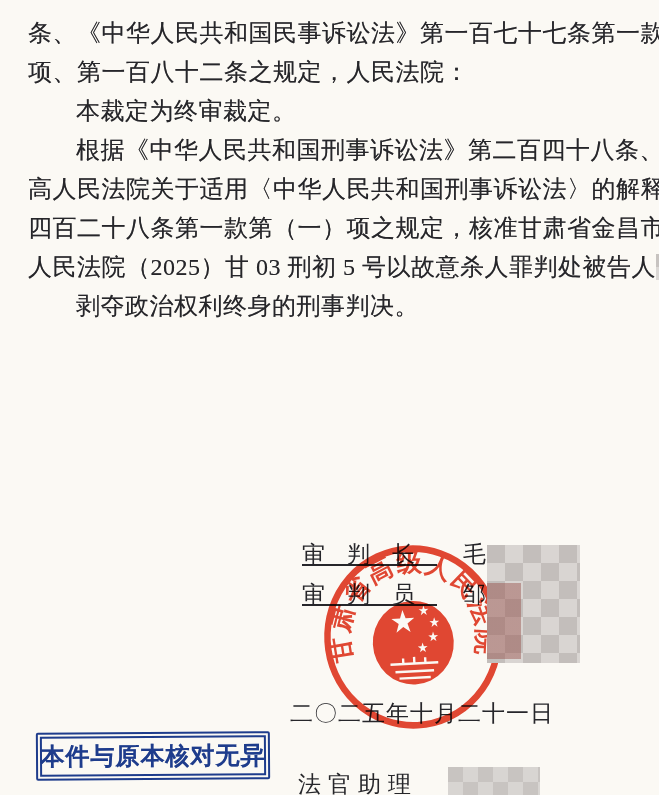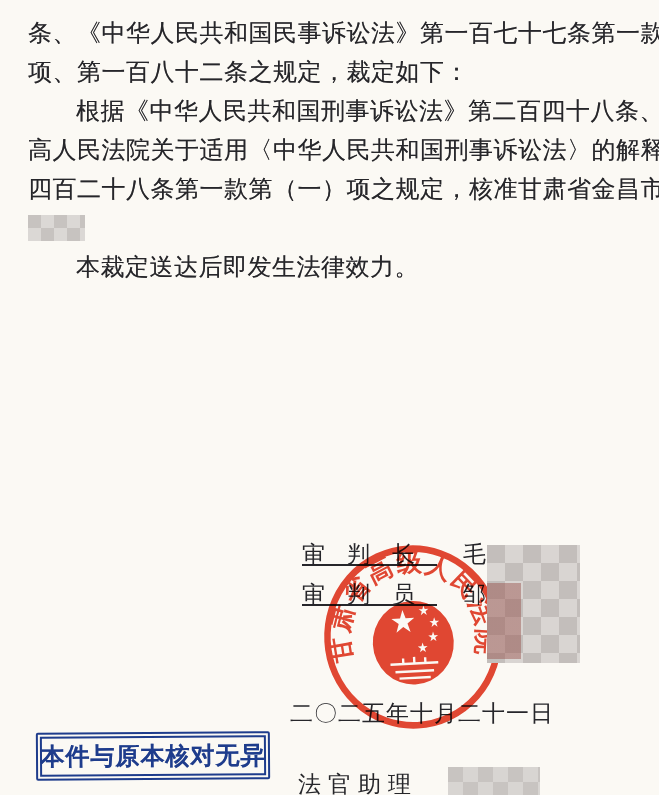--- a/index.html
+++ b/index.html
@@ -87,26 +87,27 @@
     text-shadow:0 0 .6px rgba(30,60,140,.6);
   }
 </style>
 </head>
 <body>
 
 <div class="page">
 
   <div class="body" id="body-lines">
       <div class="bline justify"><span>条、《中华人民共和国民事诉讼法》第一百七十七条第一款第(一)</span></div>
-      <div class="bline"><span>项、第一百八十二条之规定，裁定如下：</span></div>
+      <div class="bline"><span>项、第一百八十二条之规定，人民法院：</span></div>
+      <div class="bline indent"><span>本裁定为终审裁定。</span></div>
       <div class="bline indent justify"><span>根据《中华人民共和国刑事诉讼法》第二百四十八条、《最</span></div>
       <div class="bline justify"><span>高人民法院关于适用〈中华人民共和国刑事诉讼法〉的解释》第</span></div>
       <div class="bline justify"><span>四百二十八条第一款第（一）项之规定，核准甘肃省金昌市中级</span></div>
-      <div class="bline justify"><span class="redact eol"></span></div>
-      <div class="bline indent"><span>本裁定送达后即发生法律效力。</span></div>
+      <div class="bline justify"><span>人民法院（2025）甘 03 刑初 5 号以故意杀人罪判处被告人</span><span class="redact eol"></span></div>
+      <div class="bline indent"><span>剥夺政治权利终身的刑事判决。</span></div>
     </div>
 
   <div class="sig" id="sig-rows">
       <div class="sig-row"><span class="role">审判长</span><span class="surname">毛</span></div>
       <div class="sig-row"><span class="role">审判员</span><span class="surname">邹</span></div>
     </div>
 
   <span class="redact big"></span>
 
   <svg class="seal" viewBox="0 0 200 200" preserveAspectRatio="none" aria-hidden="true">

